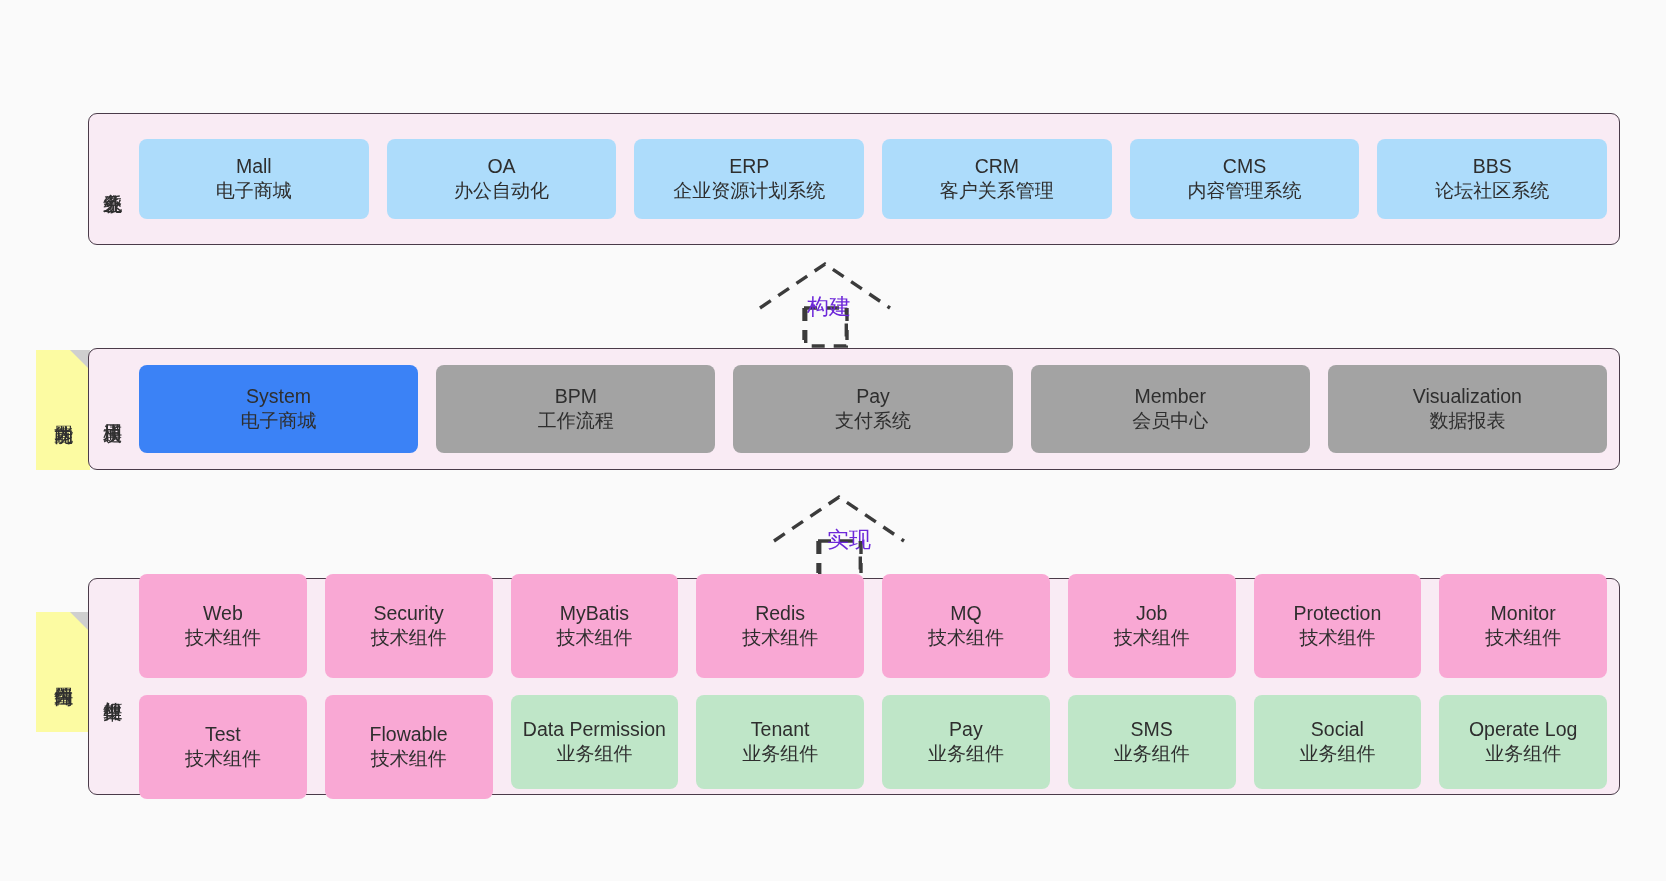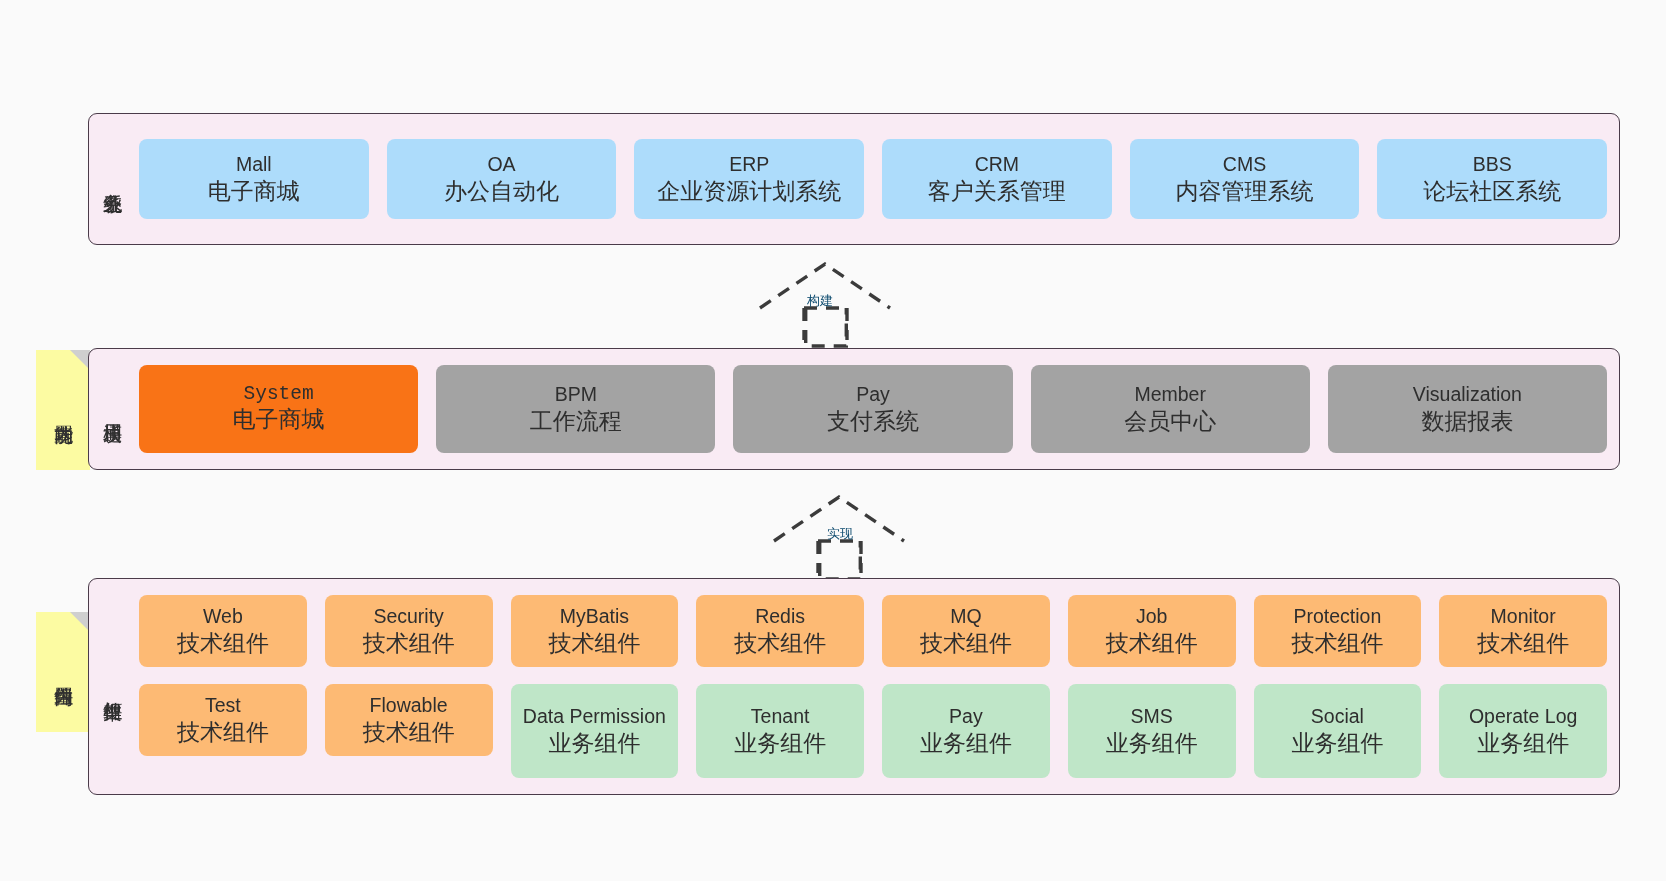--- a/index.html
+++ b/index.html
@@ -62,26 +62,26 @@
     border-radius: 8px;
     display: flex;
     flex-direction: column;
     align-items: center;
     justify-content: center;
     text-align: center;
     color: #2e2e2e;
     padding: 4px 6px;
   }
   .node .n-en { font-size: 19.5px; line-height: 1.28; }
-  .node .n-cn { font-size: 23px; line-height: 1.28; }
+  .node .n-cn { font-size: 19px; line-height: 1.28; }
 
   .biz     { background: #addcfb; height: 80px; }
-  .mod-hi  { background: #f97316; height: 88px; font-family: Liberation Mono, monospace; }
+  .mod-hi  { background: #3b82f6; height: 88px; }
   .mod-lo  { background: #a3a3a3; height: 88px; }
-  .tech    { background: #fdba74; height: 72px; }
+  .tech    { background: #f9a8d4; height: 104px; }
   .biz-comp{ background: #bfe6c8; height: 94px; }
 
   
   .note {
     position: absolute;
     background: #fcfba2;
     width: 54px;
     color: #2f2f2f;
     font-size: 19px;
     line-height: 1.14;
@@ -101,22 +101,22 @@
     width: 0; height: 0;
     border-left: 20px solid transparent;
     border-top: 20px solid #cfcfcf;
   }
 
   
   .arrow { position: absolute; }
   .arrow svg { display: block; overflow: visible; }
   .arrow-label {
     position: absolute;
-    font-size: 13px;
-    color: #0c4a6e;
+    font-size: 22px;
+    color: #6d28d9;
     background: transparent;
     white-space: nowrap;
   }
 </style>
 </head>
 <body>
 
 <div id="canvas">
 
   <div class="layer" id="layer-business" style="left:88px; top:113px; width:1532px; height:132px;">

